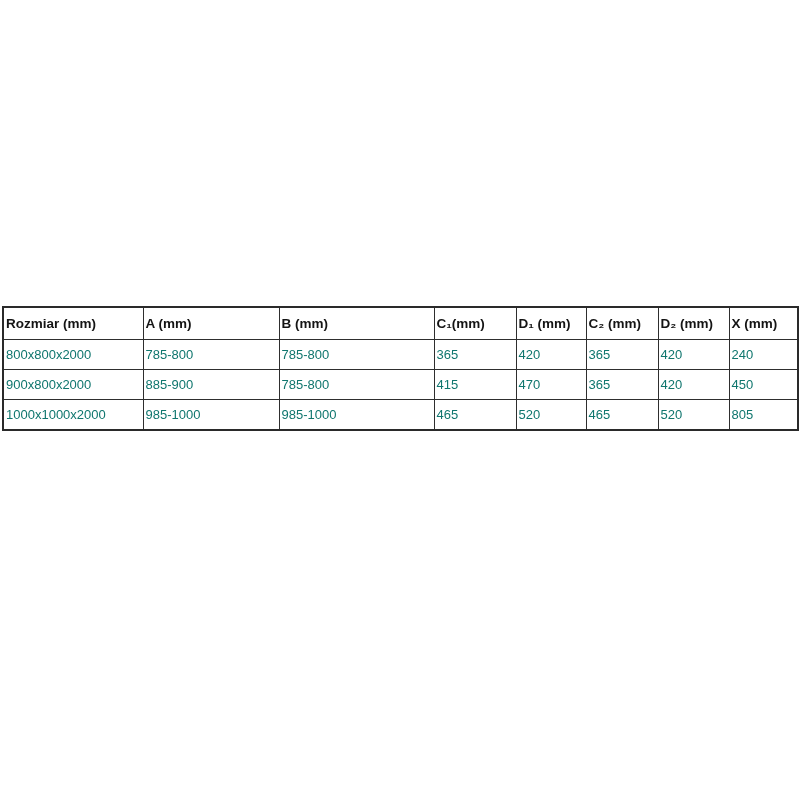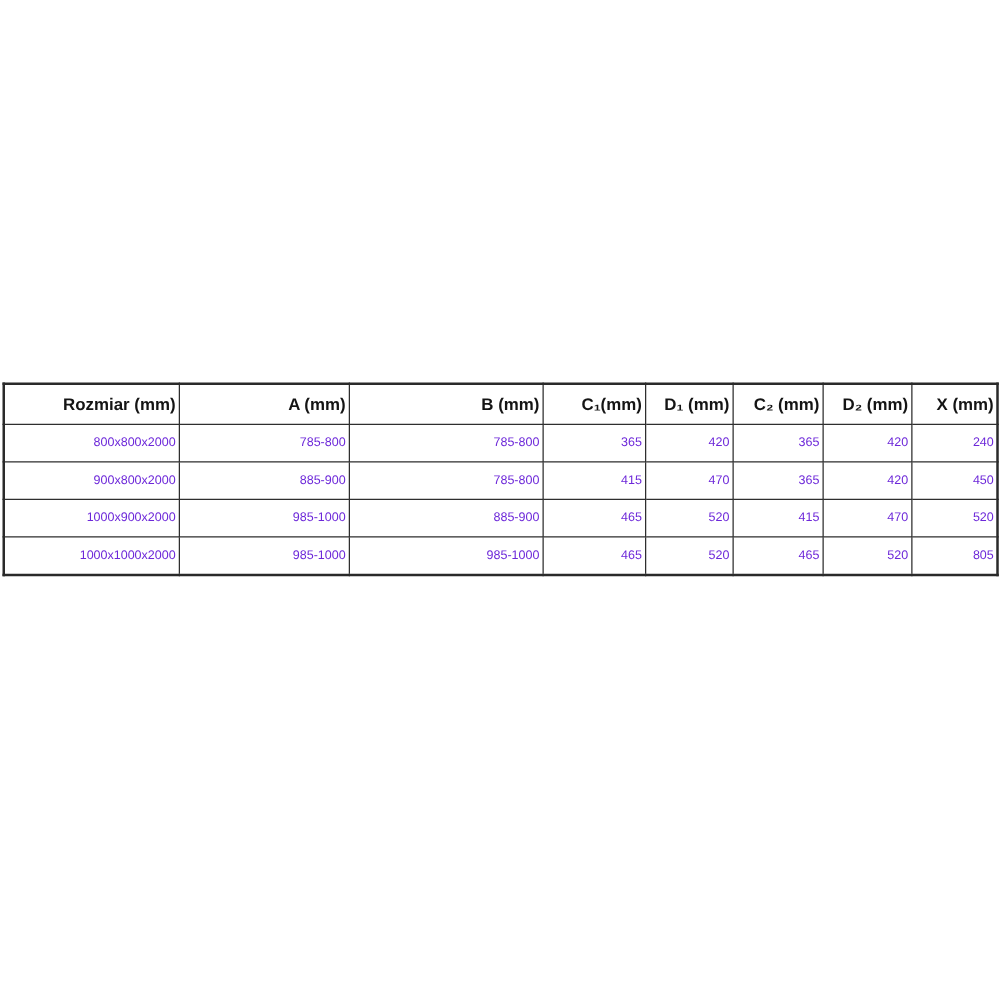--- a/index.html
+++ b/index.html
@@ -22,37 +22,37 @@
     top: 306px;
     width: 795px;
     border-collapse: collapse;
     table-layout: fixed;
     background: #ffffff;
     border: 2px solid #2a2a2a;
   }
   table.spec th,
   table.spec td {
     border: 1.5px solid #2e2e2e;
-    text-align: right;
+    text-align: left;
     vertical-align: middle;
     padding: 0 2px;
     white-space: nowrap;
     overflow: hidden;
   }
   table.spec th {
     height: 31px;
     font-size: 13.5px;
     font-weight: bold;
     color: #141414;
   }
   table.spec td {
     height: 29px;
-    font-size: 10px;
+    font-size: 13px;
     font-weight: normal;
-    color: #6d28d9;
+    color: #0f766e;
   }
   col.c1 { width: 140px; }
   col.c2 { width: 136px; }
   col.c3 { width: 155px; }
   col.c4 { width: 82px; }
   col.c5 { width: 70px; }
   col.c6 { width: 72px; }
   col.c7 { width: 71px; }
   col.c8 { width: 69px; }
 </style>
@@ -98,30 +98,20 @@
           <td>900x800x2000</td>
           <td>885-900</td>
           <td>785-800</td>
           <td>415</td>
           <td>470</td>
           <td>365</td>
           <td>420</td>
           <td>450</td>
         </tr>
         <tr>
-          <td>1000x900x2000</td>
-          <td>985-1000</td>
-          <td>885-900</td>
-          <td>465</td>
-          <td>520</td>
-          <td>415</td>
-          <td>470</td>
-          <td>520</td>
-        </tr>
-        <tr>
           <td>1000x1000x2000</td>
           <td>985-1000</td>
           <td>985-1000</td>
           <td>465</td>
           <td>520</td>
           <td>465</td>
           <td>520</td>
           <td>805</td>
         </tr>
       </tbody>

